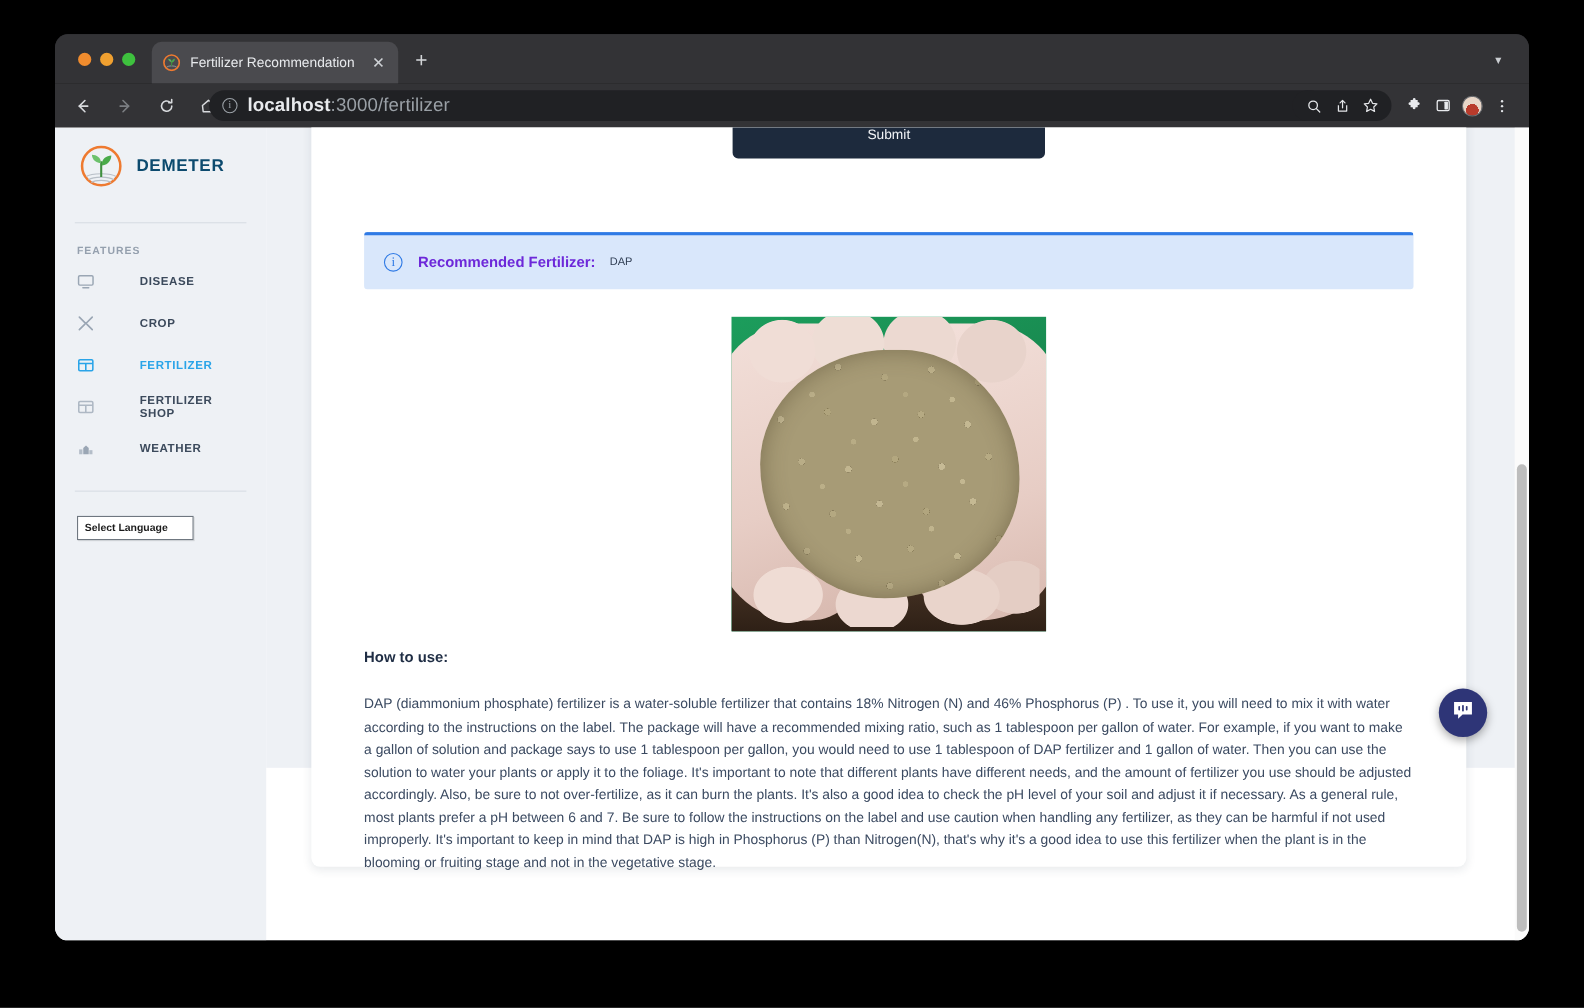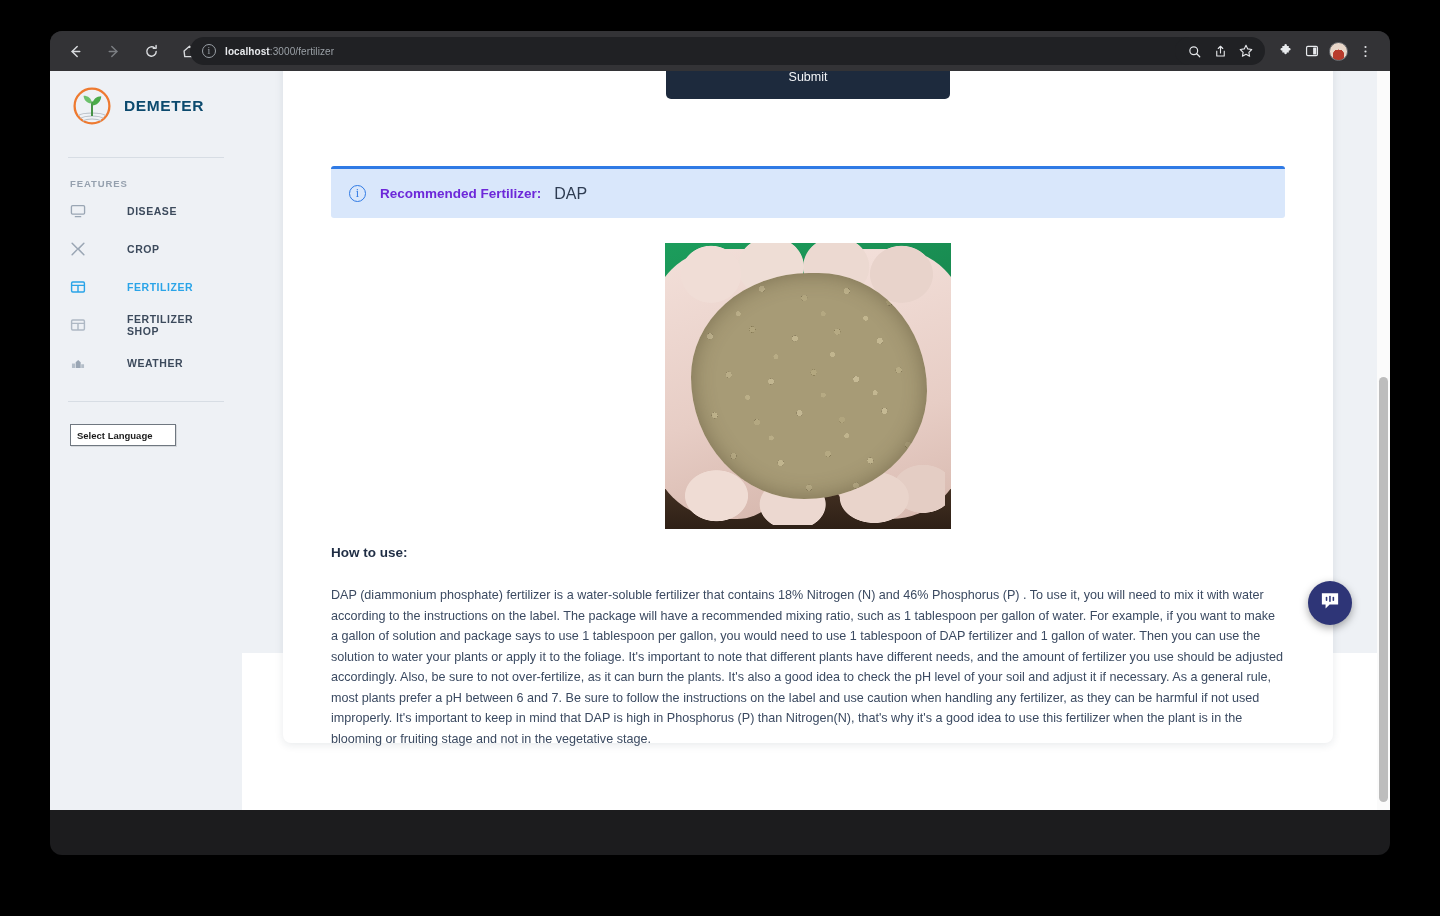--- a/index.html
+++ b/index.html
@@ -85,21 +85,21 @@
     border-radius: 14px;
     display: flex; align-items: center;
     padding: 0 12px;
   }
   #omnibox .info-circle {
     width: 14px; height: 14px; flex: 0 0 14px; margin-right: 9px;
     border: 1.3px solid #9aa0a6; border-radius: 50%;
     color: #9aa0a6; font-size: 10px; line-height: 12px; text-align: center;
     font-family: "Liberation Serif", serif;
   }
-  #omnibox .url { font-size: 10px; color: #9aa0a6; letter-spacing: .1px; }
+  #omnibox .url { font-size: 17px; color: #9aa0a6; letter-spacing: .1px; }
   #omnibox .url b { color: #e8eaed; font-weight: 700; }
   #tb-right {
     position: absolute; right: 12px; top: 6px;
     height: 28px; display: flex; align-items: center;
   }
   #tb-right .pill {
     height: 28px; background: #202124; border-radius: 14px;
     display: flex; align-items: center; padding: 0 6px;
   }
   .ticon {
@@ -201,21 +201,21 @@
   #alert .info-ic {
     width: 17px; height: 17px; flex: 0 0 17px; margin-right: 14px;
     border: 1.4px solid #2f7ae5; border-radius: 50%;
     color: #2f7ae5; font-size: 12px; line-height: 14px; text-align: center;
     font-family: "Liberation Serif", serif;
   }
   #alert .alert-label {
     font-size: 13.5px; font-weight: 700; color: #6d28d9;
   }
   #alert .alert-value {
-    margin-left: 13px; font-size: 16px; color: #2e3c52;
+    margin-left: 13px; font-size: 10px; color: #2e3c52;
   }
 
   
   #photo {
     position: absolute; left: 50%; transform: translateX(-50%);
     top: 232px;
     width: 286px; height: 286px;
     background: linear-gradient(160deg,#1c9d5c 0%,#18884f 40%,#0f6b3d 100%);
     overflow: hidden;
   }
@@ -331,20 +331,42 @@
     background: #2e3577;
     box-shadow: 0 3px 9px rgba(0,0,0,.35);
     display: flex; align-items: center; justify-content: center;
   }
 </style>
 </head>
 <body>
 
 <div id="device">
 
+  <div id="tabstrip">
+    <div class="traffic red"></div>
+    <div class="traffic yellow"></div>
+    <div class="traffic green"></div>
+
+    <div id="tab">
+      <span class="favicon">
+        <svg viewBox="0 0 32 32" width="16" height="16">
+          <circle cx="16" cy="16" r="14" fill="none" stroke="#ee7a30" stroke-width="3"></circle>
+          <path d="M7 24c4-3 14-3 18 0" stroke="#9aa0a6" stroke-width="1.6" fill="none"></path>
+          <path d="M16 22v-8" stroke="#3f8f3f" stroke-width="2"></path>
+          <path d="M16 15c-5-1-6-4-6-6 3 0 6 2 6 6z" fill="#5bb85b"></path>
+          <path d="M16 16c5-1 6-5 6-7-3 0-6 3-6 7z" fill="#4aab4a"></path>
+        </svg>
+      </span>
+      <span class="tab-title">Fertilizer Recommendation</span>
+      <span class="tab-close">✕</span>
+    </div>
+
+    <div id="newtab">+</div>
+    <div id="tabstrip-chevron">▾</div>
+  </div>
 
   <div id="toolbar">
     <div class="navbtn">
       <svg viewBox="0 0 20 20" width="17" height="17">
           <path d="M12 4l-6 6 6 6" fill="none" stroke="#d8dadd" stroke-width="1.7" stroke-linecap="round" stroke-linejoin="round"></path>
           <path d="M6 10h9" stroke="#d8dadd" stroke-width="1.7" stroke-linecap="round"></path>
         </svg>
     </div>
     <div class="navbtn dim">
       <svg viewBox="0 0 20 20" width="17" height="17">

